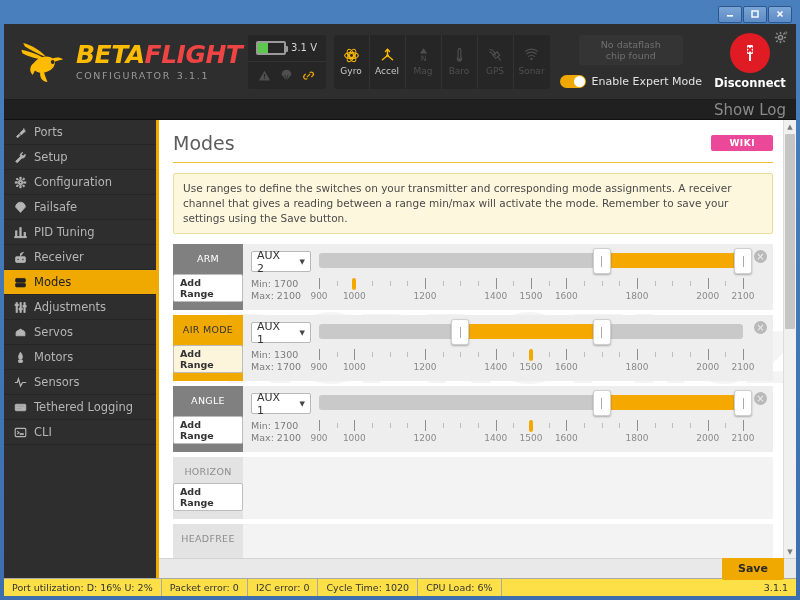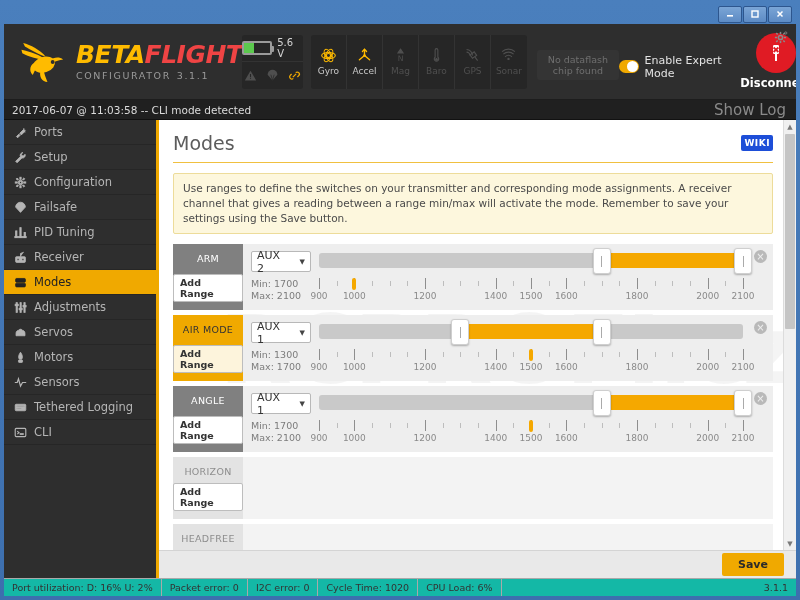--- a/index.html
+++ b/index.html
@@ -69,21 +69,21 @@
   #sensors { display: flex; height: 54px; margin-right: 10px; }
   .sensor { width: 36px; height: 54px; background: #262626; border-right: 1px solid #333; display: flex; flex-direction: column; align-items: center; justify-content: center; gap: 2px; }
   .sensor:first-child { border-radius: 3px 0 0 3px; }
   .sensor:last-child { border-right: none; border-radius: 0 3px 3px 0; }
   .sensor .slabel { font-size: 9px; }
   .sensor.on .slabel { color: #c9c9c9; }
   .sensor.off .slabel { color: #4f4f4f; }
   .sensor.on svg { stroke: #ffbb00; fill: none; }
   .sensor.off svg { stroke: #4f4f4f; fill: none; }
 
-  #mid-col { display: flex; flex-direction: row; align-items: flex-end; margin-right: 12px; }
+  #mid-col { display: flex; flex-direction: column; align-items: center; margin-right: 12px; }
   #dataflash {
     width: 104px; height: 30px; background: #343434; border-radius: 3px;
     color: #6f6f6f; font-size: 9.5px; line-height: 11px; text-align: center;
     display: flex; align-items: center; justify-content: center; padding: 0 4px;
   }
   #expert { display: flex; align-items: center; gap: 6px; margin-top: 10px; }
   #expert-toggle { width: 26px; height: 13px; background: #f0a900; border-radius: 7px; position: relative; }
   #expert-toggle:after { content:""; position:absolute; right:1px; top:1px; width:11px; height:11px; background:#fff; border-radius:50%; }
   #expert-label { color: #e2e2e2; font-size: 11px; }
 
@@ -123,21 +123,21 @@
 
   
   #watermark {
     position: absolute; left: 60px; top: 175px; font-size: 95px; font-weight: bold;
     color: rgba(0,0,0,0.045); letter-spacing: -4px; pointer-events: none; white-space: nowrap;
     font-family: "DejaVu Sans", sans-serif;
   }
 
   #page-title-row { display: flex; align-items: center; padding: 12px 0 8px 0; border-bottom: 1px solid #f0c040; }
   #page-title { font-size: 19px; color: #5c5c5c; font-weight: normal; }
-  #wiki { margin-left: auto; background: #1d4ed8; color: #fff; font-size: 9px; font-weight: bold; padding: 3px 3px; border-radius: 2px; letter-spacing: 0.5px; }
+  #wiki { margin-left: auto; background: #ec4899; color: #fff; font-size: 9px; font-weight: bold; padding: 3px 18px; border-radius: 2px; letter-spacing: 0.5px; }
 
   #note {
     margin-top: 10px; background: #fdf7dd; border: 1px solid #eddc9a; border-radius: 2px;
     padding: 7px 9px; font-size: 10.5px; color: #4a4a4a; line-height: 15px;
   }
 
   
   #modes { margin-top: 10px; }
   .mrow { display: flex; background: #eeeeee; margin-bottom: 5px; position: relative; min-height: 62px; }
   .mlabel {
@@ -189,26 +189,26 @@
     background: #b9b9b9; color: #eee; font-size: 10px; display: flex; align-items: center; justify-content: center;
     font-family: "DejaVu Sans", sans-serif;
   }
 
   
   #vscroll { position: absolute; right: 0; top: 0; bottom: 0; width: 13px; background: #f0f0f0; border-left: 1px solid #dcdcdc; }
   .sarrow { height: 13px; display: flex; align-items: center; justify-content: center; color: #7a7a7a; font-size: 7px; }
   #sthumb { position: absolute; left: 1px; right: 1px; top: 14px; height: 195px; background: #c5c5c5; border-radius: 1px; }
 
   
-  #savebar { height: 28px; background: #e9e9e9; border-top: 1px solid #d4d4d4; display: flex; align-items: center; justify-content: flex-end; padding-right: 12px; }
+  #savebar { height: 20px; background: #e9e9e9; border-top: 1px solid #d4d4d4; display: flex; align-items: center; justify-content: flex-end; padding-right: 12px; }
   #save { background: #f0a900; color: #2a2a2a; font-size: 11px; font-weight: bold; padding: 5px 16px; border-radius: 2px; }
 
   
   #statusbar {
-    height: 18px; background: #14b8a6; border-top: 1px solid #a9a9a9;
+    height: 18px; background: #fde047; border-top: 1px solid #a9a9a9;
     display: flex; align-items: center; font-size: 9.5px; color: #333;
   }
   .sbcell { padding: 0 8px; height: 100%; display: flex; align-items: center; border-right: 1px solid #a9a9a9; }
   #sbver { margin-left: auto; padding-right: 8px; color: #333; }
 </style>
 </head>
 <body>
 
 <div id="window">
 
@@ -256,21 +256,21 @@
         </div>
       </div>
 
       <div id="hdr-right">
 
         <div id="battbox" class="panel-dark">
           <div id="batt-top">
             <div class="batt-shell">
               <div class="batt-fill" id="batt-fill" style="width: 38%; background: rgb(92, 201, 78);"></div>
             </div>
-            <span id="batt-volt">5.6 V</span>
+            <span id="batt-volt">3.1 V</span>
           </div>
           <div id="batt-bot">
             <svg width="13" height="13" viewBox="0 0 16 16">
               <path d="M8 2 L15 14 L1 14 Z" fill="#4f4f4f"></path>
               <path d="M8 6 L8 10 M8 11.5 L8 12.3" stroke="#262626" stroke-width="1.3"></path>
             </svg>
             <svg width="13" height="13" viewBox="0 0 16 16">
               <path d="M2 7 A6 6 0 0 1 14 7 L8 14 Z" fill="#4f4f4f"></path>
               <path d="M6 7 L8 14 L10 7" stroke="#262626" stroke-width="0.9" fill="none"></path>
             </svg>
@@ -373,21 +373,20 @@
             <rect x="13.4" y="14" width="2.6" height="2" transform="rotate(45 14.7 15)"></rect>
             <rect x="13.4" y="4" width="2.6" height="2" transform="rotate(-45 14.7 5)"></rect>
             <rect x="4" y="14" width="2.6" height="2" transform="rotate(-45 5.3 15)"></rect>
           </g>
           <circle cx="17" cy="4" r="1.5" fill="none" stroke="#8a8a8a" stroke-width="1"></circle>
         </svg>
       </div>
     </div>
 
     <div id="logbar">
-      <span id="logtext">2017-06-07 @ 11:03:58 -- CLI mode detected</span>
       <span id="showlog">Show Log</span>
     </div>
 
     <div id="body">
 
       <div id="sidebar">
         <div id="nav-list">
             <div class="navitem">
               <span class="nicon">
                 <svg width="13" height="13" viewBox="0 0 16 16">

